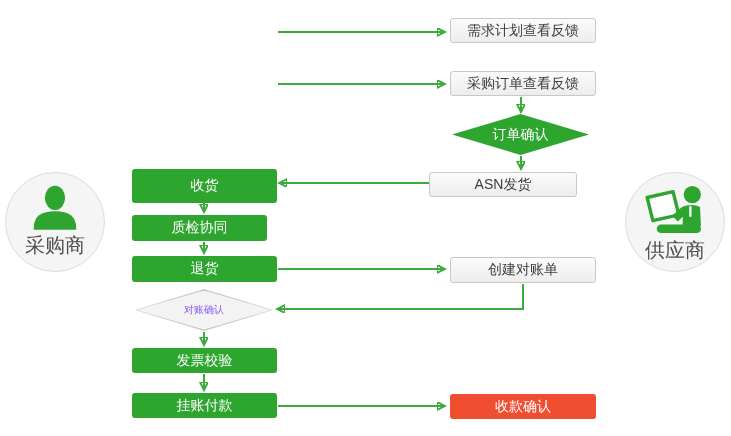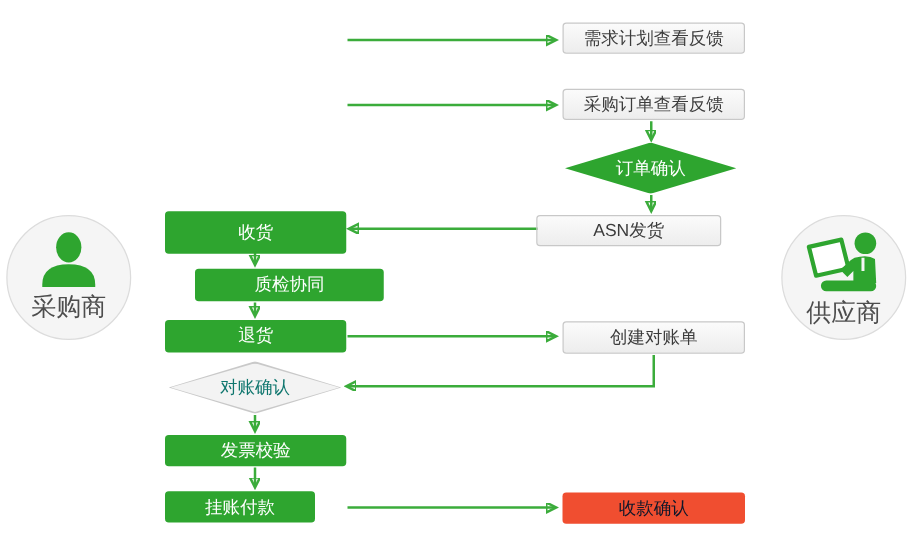--- a/index.html
+++ b/index.html
@@ -12,39 +12,39 @@
 
   .node{
     position:absolute;display:flex;align-items:center;justify-content:center;
     font-size:14px;box-sizing:border-box;white-space:nowrap;
   }
   .node.green{background:#2EA52F;color:#ffffff;border-radius:3px;}
   .node.white{
     background:linear-gradient(#fbfbfb,#ededed);
     border:1px solid #c8c8c8;border-radius:3px;color:#3c3c3c;
   }
-  .node.red{background:#F04E30;color:#0f172a;border-radius:3px;}
+  .node.red{background:#F04E30;color:#ffffff;border-radius:3px;}
 
   .diamond-green{
     position:absolute;display:flex;align-items:center;justify-content:center;
     background:#2EA52F;color:#ffffff;font-size:14px;white-space:nowrap;
     clip-path:polygon(50% 0,100% 50%,50% 100%,0 50%);
   }
   .diamond-wrap{position:absolute;}
   .diamond-outer{
     position:absolute;inset:0;background:#c9c9c9;
     clip-path:polygon(50% 0,100% 50%,50% 100%,0 50%);
   }
   .diamond-inner{
     position:absolute;inset:1.5px;background:#f3f3f3;
     clip-path:polygon(50% 0,100% 50%,50% 100%,0 50%);
   }
   .diamond-label{
     position:absolute;inset:0;display:flex;align-items:center;justify-content:center;
-    font-size:14px;color:#0f766e;white-space:nowrap;
+    font-size:10px;color:#8b5cf6;white-space:nowrap;
   }
 
   .actor{
     position:absolute;width:100px;height:100px;border-radius:50%;
     background:#f5f5f5;border:1px solid #dcdcdc;box-sizing:border-box;
     display:flex;flex-direction:column;align-items:center;justify-content:flex-start;
   }
   .actor svg{margin-top:12px;}
   .actor-label{font-size:20px;color:#4d4d4d;margin-top:2px;white-space:nowrap;}
 </style>
@@ -86,24 +86,24 @@
       <rect x="13" y="41" width="46" height="9" rx="4.5" fill="#2EA52F"></rect>
       <polygon points="3,13 30,7 36,31 9,37" fill="#ffffff" stroke="#2EA52F" stroke-width="3.5" stroke-linejoin="round"></polygon>
       <circle cx="50" cy="10" r="9" fill="#2EA52F"></circle>
       <path d="M41,22 Q52,19 58,23 L59,43 H40 L40,33 L35,38 L29,32 L38,24 Z" fill="#2EA52F"></path>
       <line x1="48" y1="22" x2="48" y2="33" stroke="#f5f5f5" stroke-width="2.5"></line>
     </svg>
     <div class="actor-label">供应商</div>
   </div>
 
   <div class="node green" style="left:132px;top:169px;width:145px;height:34px;">收货</div>
-  <div class="node green" style="left:132px;top:215px;width:151px;height:26px;margin-left:24px;">质检协同</div>
+  <div class="node green" style="left:132px;top:215px;width:135px;height:26px;">质检协同</div>
   <div class="node green" style="left:132px;top:348px;width:145px;height:25px;">发票校验</div>
   <div class="node green" style="left:132px;top:256px;width:145px;height:26px;">退货</div>
-  <div class="node green" style="left:132px;top:393px;width:120px;height:25px;">挂账付款</div>
+  <div class="node green" style="left:132px;top:393px;width:145px;height:25px;">挂账付款</div>
 
   <div class="node white" style="left:450px;top:71px;width:146px;height:25px;">采购订单查看反馈</div>
   <div class="node white" style="left:450px;top:18px;width:146px;height:25px;">需求计划查看反馈</div>
   <div class="node white" style="left:429px;top:172px;width:148px;height:25px;">ASN发货</div>
   <div class="node white" style="left:450px;top:257px;width:146px;height:26px;">创建对账单</div>
   <div class="node red" style="left:450px;top:394px;width:146px;height:25px;">收款确认</div>
 
   <div class="diamond-green" style="left:452px;top:114px;width:137px;height:41px;">订单确认</div>
 
   <div class="diamond-wrap" style="left:135px;top:289px;width:138px;height:42px;">

